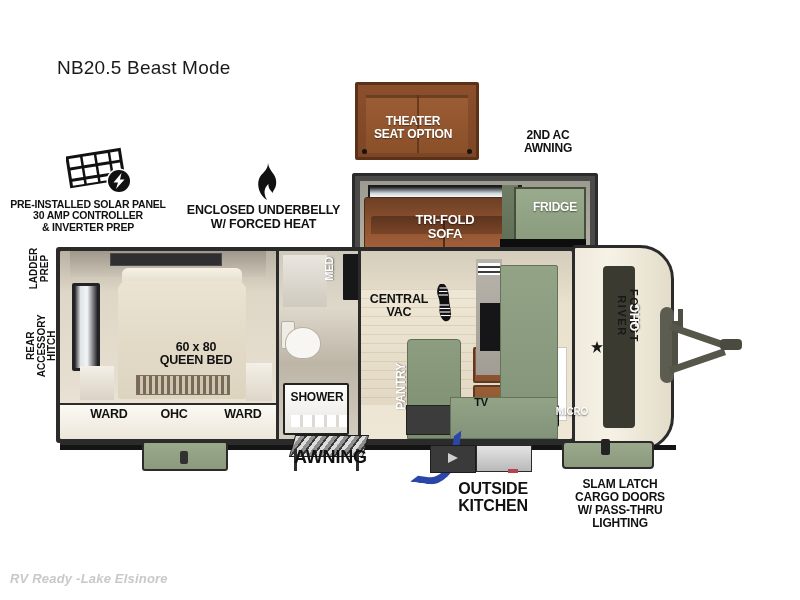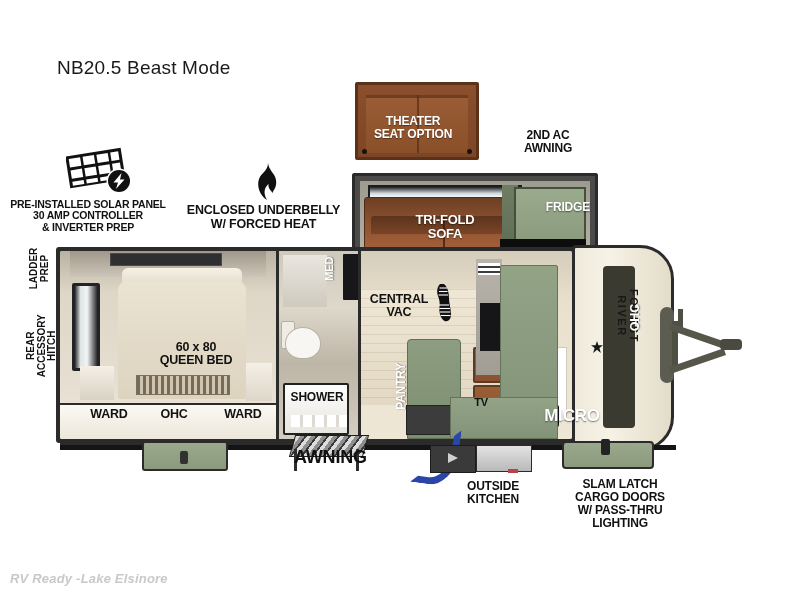--- a/index.html
+++ b/index.html
@@ -48,21 +48,21 @@
 
   .feat-solar-text { left: 8px;  top: 199px; width: 160px; font-size: 10.5px; }
   .feat-belly-text { left: 186px; top: 204px; width: 155px; font-size: 12.5px; }
   .feat-theater-label {
     left: 358px; top: 115px; width: 110px;
     font-size: 12px; color: #ffffff;
     text-shadow: 0 1px 1px rgba(0,0,0,.45);
   }
   .feat-2ndac { left: 505px; top: 129px; width: 86px; font-size: 12px; }
   .feat-awning { left: 294px; top: 448px; width: 72px; font-size: 18px; }
-  .feat-outkitchen { left: 440px; top: 480px; width: 106px; font-size: 12px; }
+  .feat-outkitchen { left: 440px; top: 480px; width: 106px; font-size: 16px; }
   .feat-slamlatch { left: 556px; top: 478px; width: 128px; font-size: 12px; }
 
   
   .icon-solar { position: absolute; left: 66px; top: 147px; width: 72px; height: 48px; }
   .icon-flame { position: absolute; left: 253px; top: 162px; width: 28px; height: 40px; }
 
   
   .vlabel {
     position: absolute;
     font-weight: 700;
@@ -470,24 +470,24 @@
 
   .lbl-queen   { left: 106px; top: 96px; width: 96px; font-size: 12.5px; }
   .lbl-ward-l  { left: 40px;  top: 163px; width: 54px; font-size: 12.5px; }
   .lbl-ohc-bed { left: 108px; top: 163px; width: 48px; font-size: 12.5px; }
   .lbl-ward-r  { left: 174px; top: 163px; width: 54px; font-size: 12.5px; }
   .lbl-shower  { left: 242px; top: 146px; width: 66px; font-size: 12px; }
   .lbl-med     { left: 268px; top: 18px; width: 40px; font-size: 11px; }
   .lbl-pantry  { left: 328px; top: 135px; width: 62px; font-size: 12px; }
   .lbl-cvac    { left: 320px; top: 48px; width: 74px; font-size: 12.5px; }
   .lbl-tv      { left: 424px; top: 152px; width: 30px; font-size: 11px; }
-  .lbl-micro   { left: 500px; top: 162px; width: 60px; font-size: 17px; }
+  .lbl-micro   { left: 500px; top: 162px; width: 60px; font-size: 10px; }
   .lbl-ohc-fr  { left: 570px; top: 66px; width: 48px; font-size: 12.5px; }
   .lbl-sofa    { left: 355px; top: -32px; width: 96px; font-size: 13px; }
-  .lbl-fridge  { left: 478px; top: -44px; width: 70px; font-size: 12px; text-align: right; }
+  .lbl-fridge  { left: 478px; top: -44px; width: 70px; font-size: 12px; }
 
   .boot-icon {
     position: absolute; left: 394px; top: 38px; width: 17px; height: 40px;
   }
 
   
   .footer-wm {
     position: absolute;
     left: 10px; top: 571px;
     font-size: 13px;

